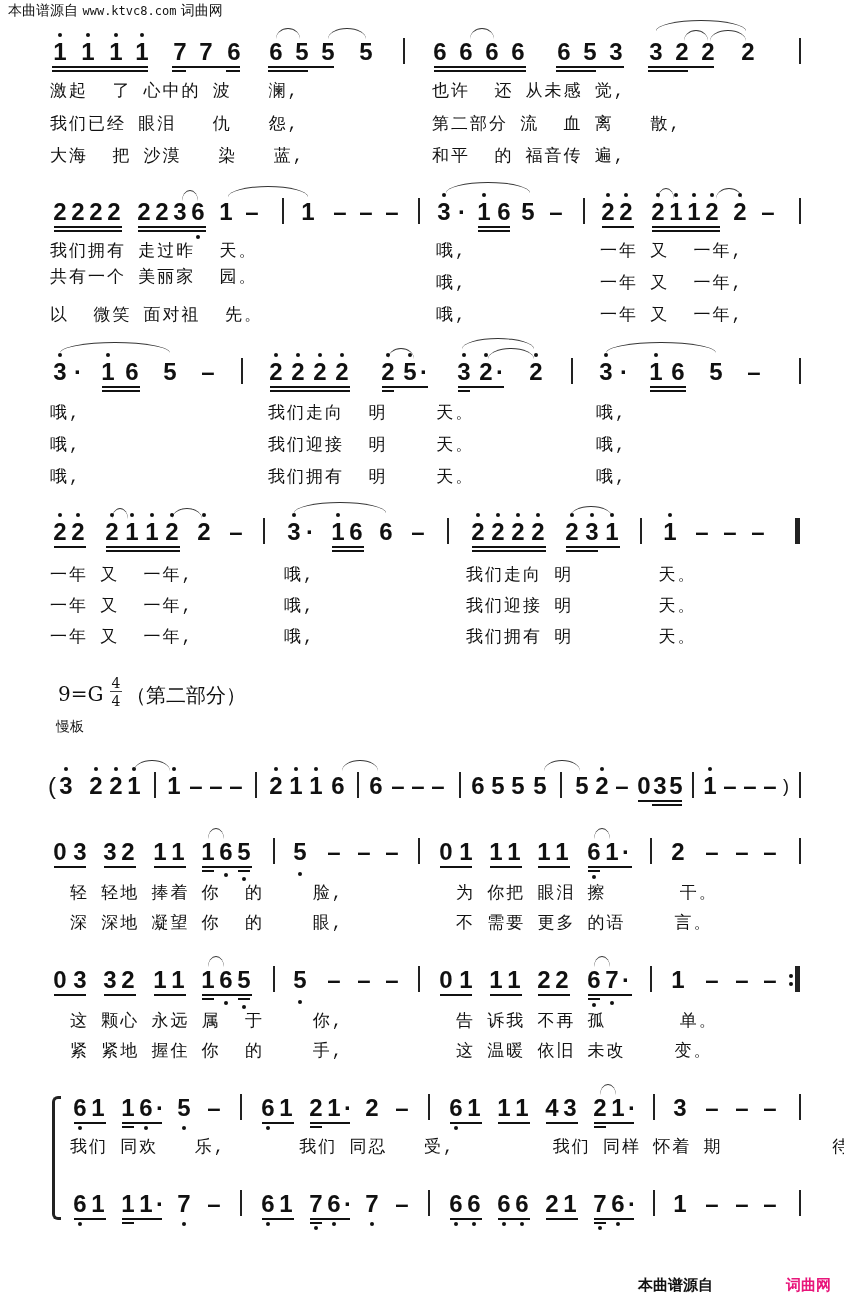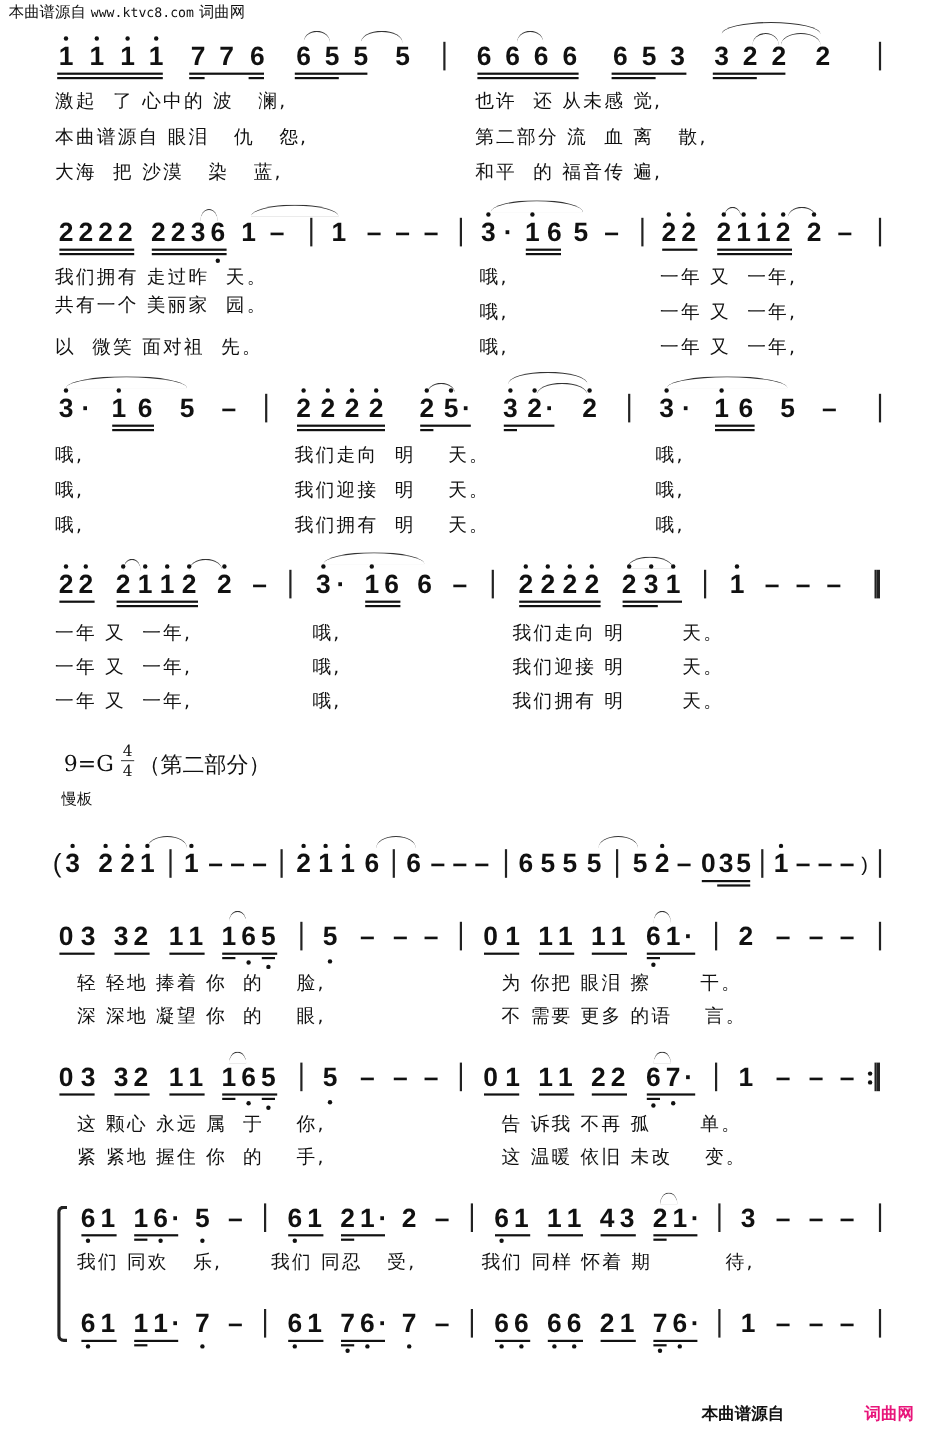--- a/index.html
+++ b/index.html
@@ -6,21 +6,21 @@
   body { width:844px; height:1299px; position:relative; overflow:hidden; font-family:"DejaVu Sans", sans-serif; color:#111; }
   .header { position:absolute; left:8px; top:2px; font-size:14px; }
   .header .url { font-family:"DejaVu Sans Mono", monospace; font-size:12px; }
   .row { position:absolute; left:0; width:844px; }
   .n { position:absolute; font-family:"Liberation Sans", sans-serif; font-weight:bold; font-size:24px; line-height:28px; height:28px; text-align:center; width:16px; }
   .ul { position:absolute; height:2px; background:#111; }
   .hi { position:absolute; width:4px; height:4px; border-radius:2px; background:#111; }
   .bar { position:absolute; width:2px; height:26px; background:#222; }
   .dbar { position:absolute; width:5px; height:26px; border-left:2px solid #222; border-right:3px solid #222; box-sizing:border-box; }
   .slur { position:absolute; border-top:1.5px solid #333; border-radius:50% 50% 0 0 / 100% 100% 0 0; height:10px; }
-  .lyr { position:absolute; font-size:17px; line-height:20px; white-space:pre; letter-spacing:2px; }
+  .lyr { position:absolute; font-size:17px; line-height:20px; white-space:pre; letter-spacing:2px;font-family:Liberation Mono, monospace; }
   .key { position:absolute; font-family:"DejaVu Serif", serif; font-size:20px; }
   .frac { position:absolute; font-family:"DejaVu Serif", serif; font-size:14px; text-align:center; width:12px; line-height:14px; }
   .tempo { position:absolute; font-size:14px; }
   .brace { position:absolute; border:3px solid #222; border-right:none; width:6px; border-radius:6px 0 0 6px; }
   .footer { position:absolute; top:1276px; font-size:15px; font-weight:bold; }
 </style>
 </head>
 <body>
 
 <div class="header">
@@ -75,21 +75,21 @@
   <span class="n" style="left:648px">3</span>
     <span class="n" style="left:674px">2</span>
     <span class="n" style="left:700px">2</span>
   <div class="ul" style="left:648px;width:66px;top:28px"></div>
     <div class="ul" style="left:648px;width:40px;top:32px"></div>
   <span class="n" style="left:740px">2</span>
   <div class="bar" style="left:799px;top:0"></div>
 </div>
 <div>
   <div class="lyr" style="left:50px;top:82px">激起  了 心中的 波   澜,</div>
-  <div class="lyr" style="left:50px;top:115px">本曲谱源自 眼泪   仇   怨,</div>
+  <div class="lyr" style="left:50px;top:115px">我们已经 眼泪   仇   怨,</div>
   <div class="lyr" style="left:50px;top:147px">大海  把 沙漠   染   蓝,</div>
   <div class="lyr" style="left:432px;top:82px">也许  还 从未感 觉,</div>
   <div class="lyr" style="left:432px;top:115px">第二部分 流  血 离   散,</div>
   <div class="lyr" style="left:432px;top:147px">和平  的 福音传 遍,</div>
 </div>
 
 <div class="row" style="top:198px;">
   <span class="n" style="left:52px">2</span>
     <span class="n" style="left:70px">2</span>
     <span class="n" style="left:88px">2</span>

